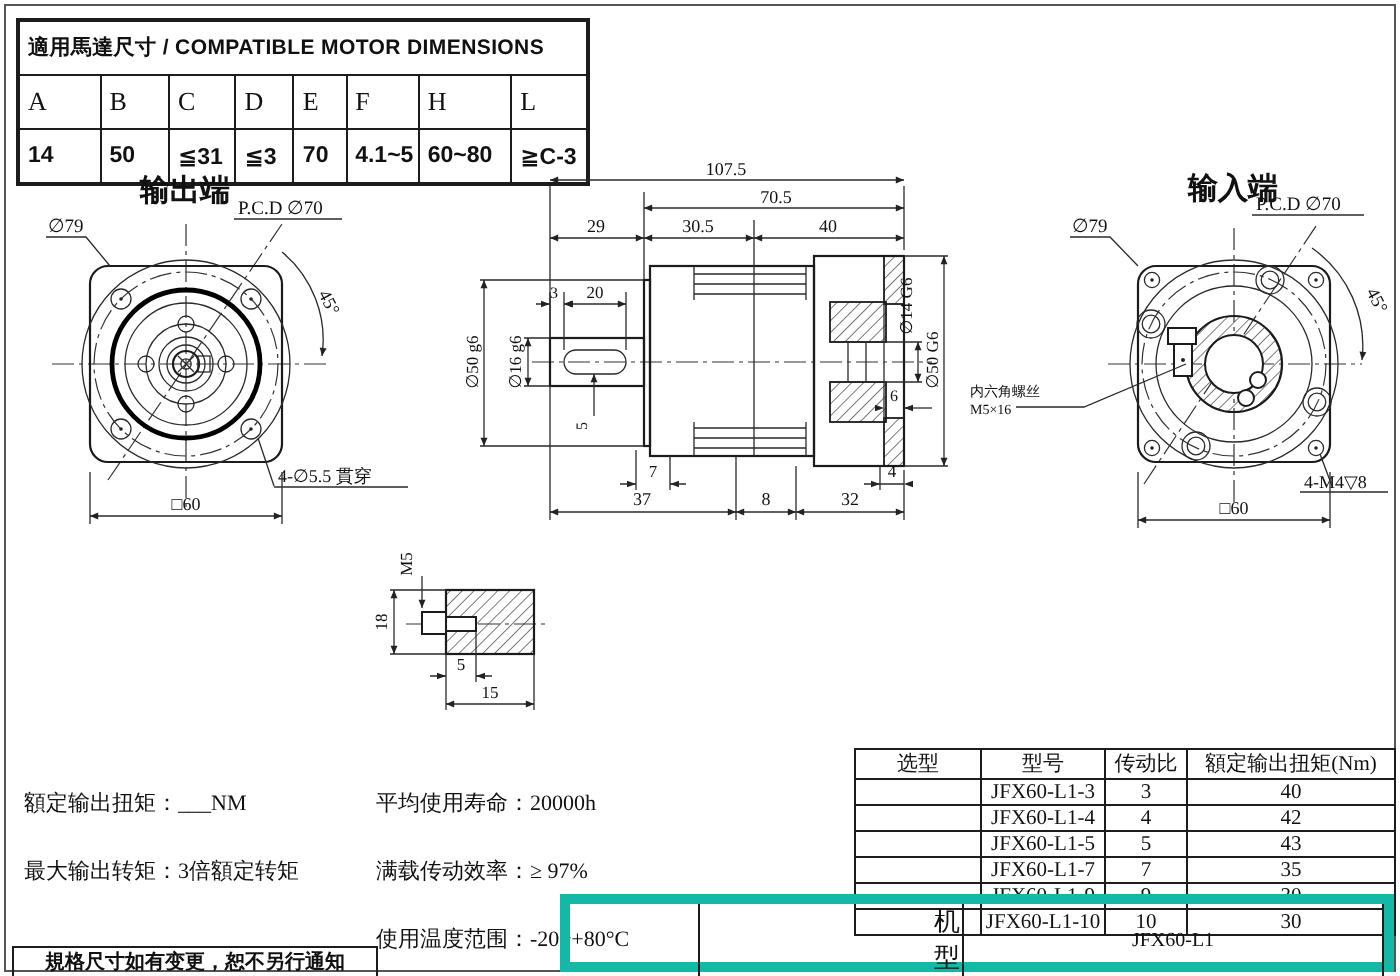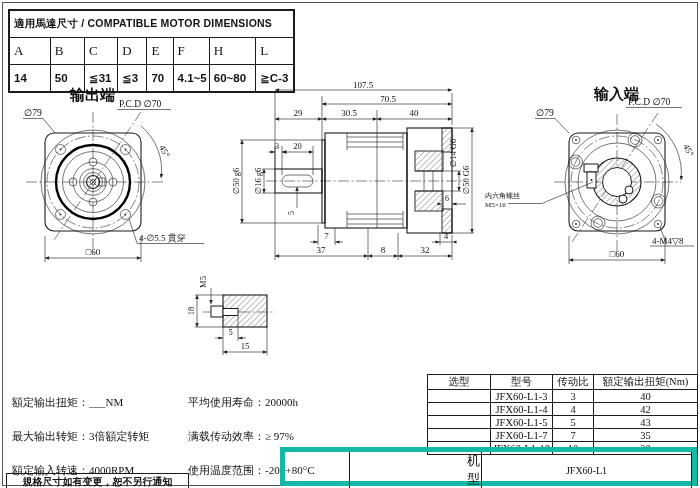--- a/index.html
+++ b/index.html
@@ -326,21 +326,20 @@
     <polygon class="ar" points="63,70 67.5,68.4 67.5,71.6"></polygon>
     <text x="55.5" y="67" font-size="8.5" text-anchor="middle">5</text>
     <path class="thin" d="M92,59 V 87 M48,73 V 87"></path>
     <line class="thin" x1="48" y1="84" x2="92" y2="84" marker-start="url(#mD)" marker-end="url(#mD)"></line>
     <text x="70" y="81" font-size="8.5" text-anchor="middle">15</text>
   </svg>
 
   <div id="specs-left" class="specs">
     <div>額定输出扭矩：___NM</div>
     <div>最大输出转矩：3倍額定转矩</div>
-    <div>額定输入转速：4000RPM</div>
     
     
   </div>
   <div id="specs-mid" class="specs">
     <div>平均使用寿命：20000h</div>
     <div>满载传动效率：≥ 97%</div>
     <div>使用温度范围：-20~+80°C</div>
     
     
   </div>
@@ -384,20 +383,26 @@
           <td>43</td>
         </tr>
     <tr>
           <td></td>
           <td>JFX60-L1-7</td>
           <td>7</td>
           <td>35</td>
         </tr>
     <tr>
           <td></td>
+          <td>JFX60-L1-9</td>
+          <td>9</td>
+          <td>30</td>
+        </tr>
+    <tr>
+          <td></td>
           <td>JFX60-L1-10</td>
           <td>10</td>
           <td>30</td>
         </tr>
   </tbody>
     </table>
 
   <div id="titleblock">
     <div class="c lbl r1">机 型</div>
     <div class="c val r1">JFX60-L1</div>

